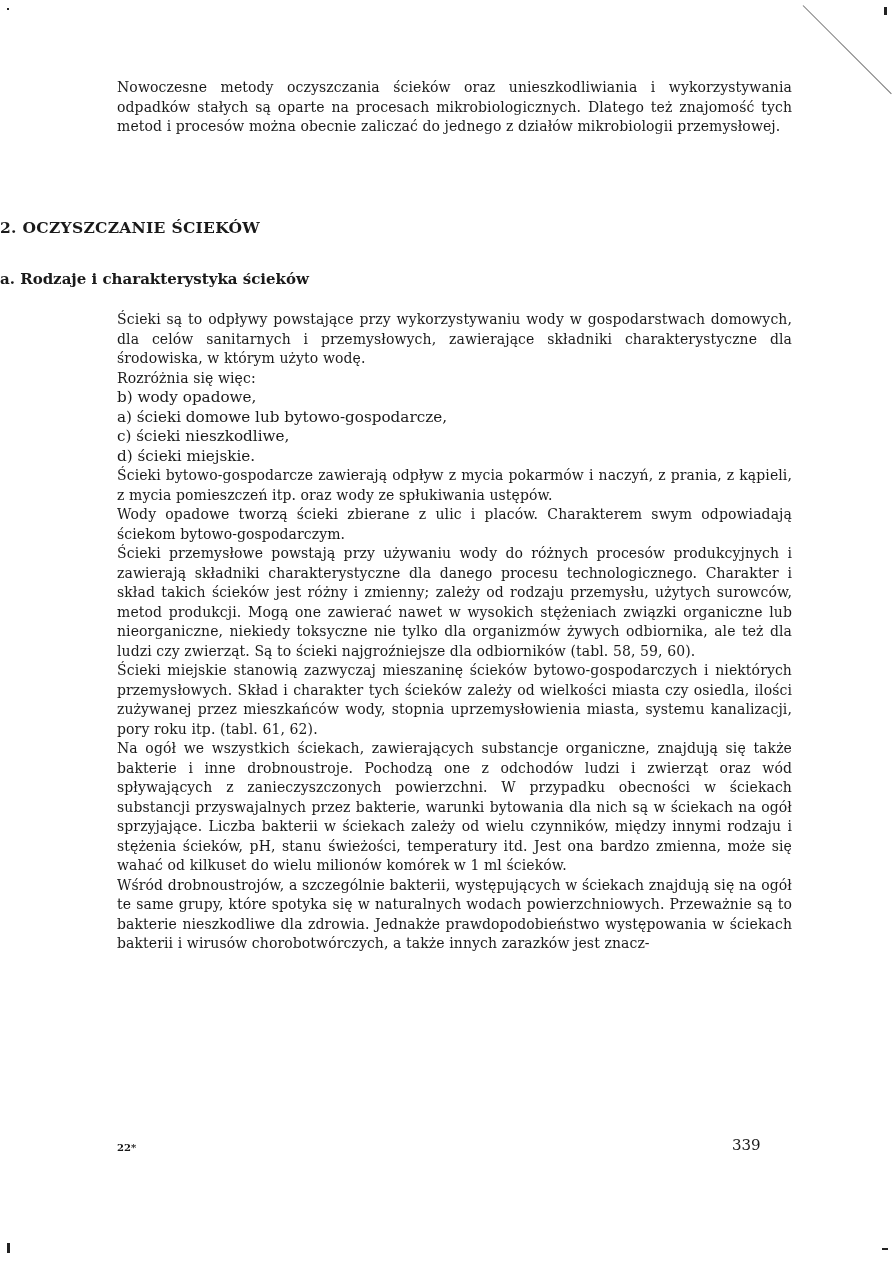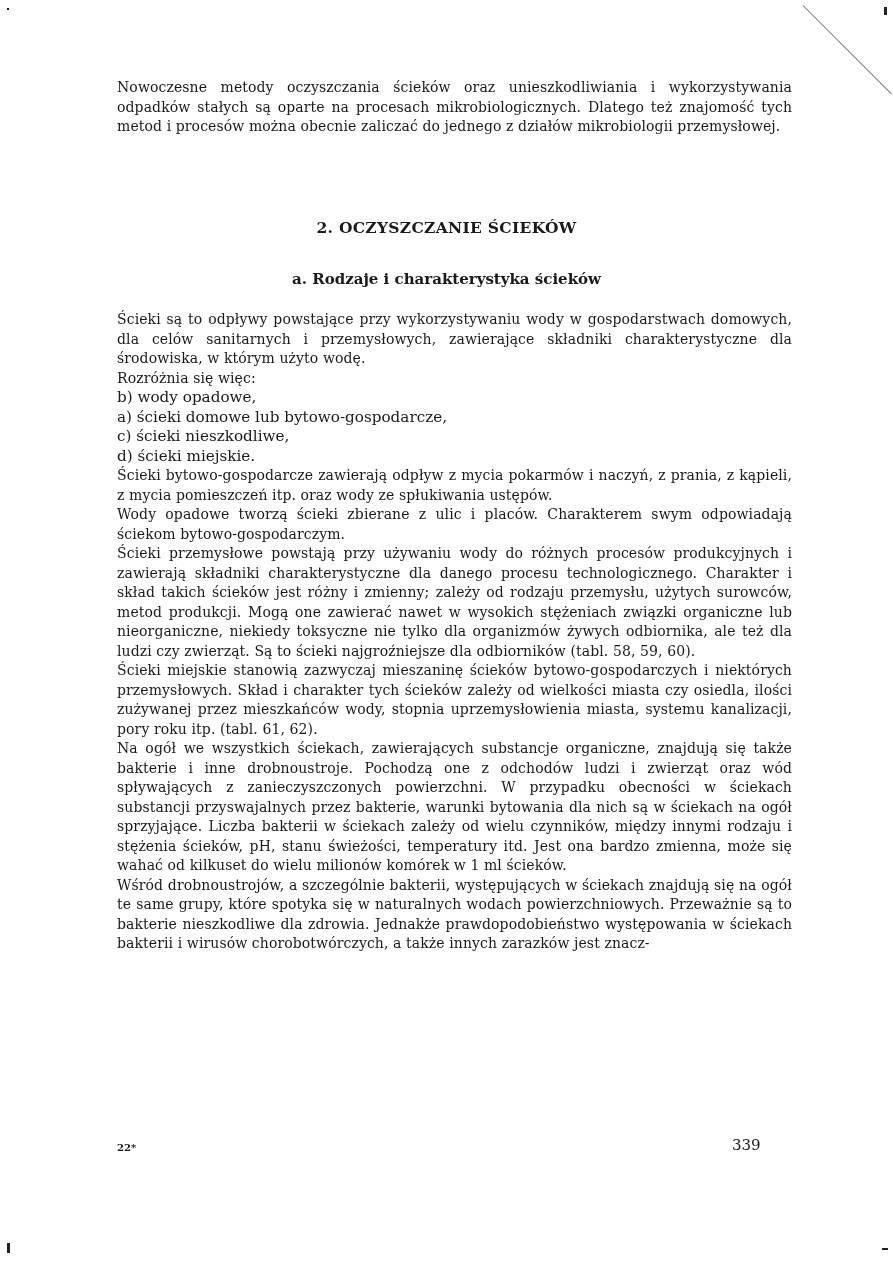--- a/index.html
+++ b/index.html
@@ -5,25 +5,25 @@
     html, body { margin: 0; padding: 0; }
     body {
       width: 893px; height: 1263px; background: #ffffff; position: relative; overflow: hidden;
       font-family: "DejaVu Serif", "Liberation Serif", serif; color: #1a1a1a;
     }
     .p {
       font-size: 14px; line-height: 19.5px; text-align: justify; margin: 0;
       letter-spacing: 0.1px;
     }
     .h2 {
-      position: absolute; top: 218px; left: 0; width: 893px; text-align: center;
+      position: absolute; top: 218px; left: 0; width: 893px; text-align: left;
       font-weight: bold; font-size: 15.5px; letter-spacing: 0.3px;
     }
     .h3 {
-      position: absolute; top: 270px; left: 0; width: 893px; text-align: center;
+      position: absolute; top: 270px; left: 0; width: 893px; 
       font-weight: bold; font-size: 15px;
     }
     .block1 { position: absolute; left: 117px; top: 78px; width: 675px; }
     .block2 { position: absolute; left: 117px; top: 310px; width: 675px; }
     .list-item { font-size: 15.2px; line-height: 19.5px; margin: 0; }
     .footer-left { position: absolute; left: 117px; top: 1142px; font-size: 10px; font-weight: bold; }
     .footer-right { position: absolute; left: 732px; top: 1136px; font-size: 15px; }
     .scanline { position: absolute; background: #777; height: 1px; transform-origin: left center; }
     .mark { position: absolute; background: #222; }
   </style>

